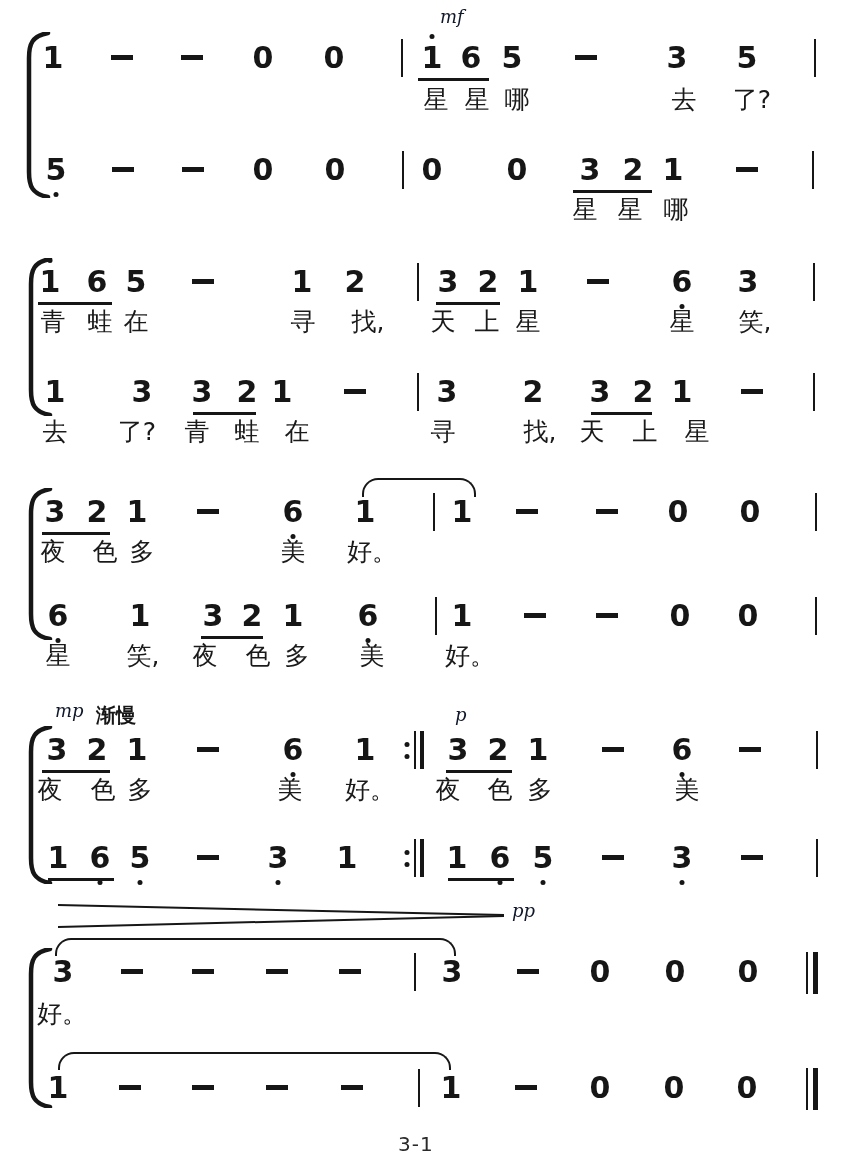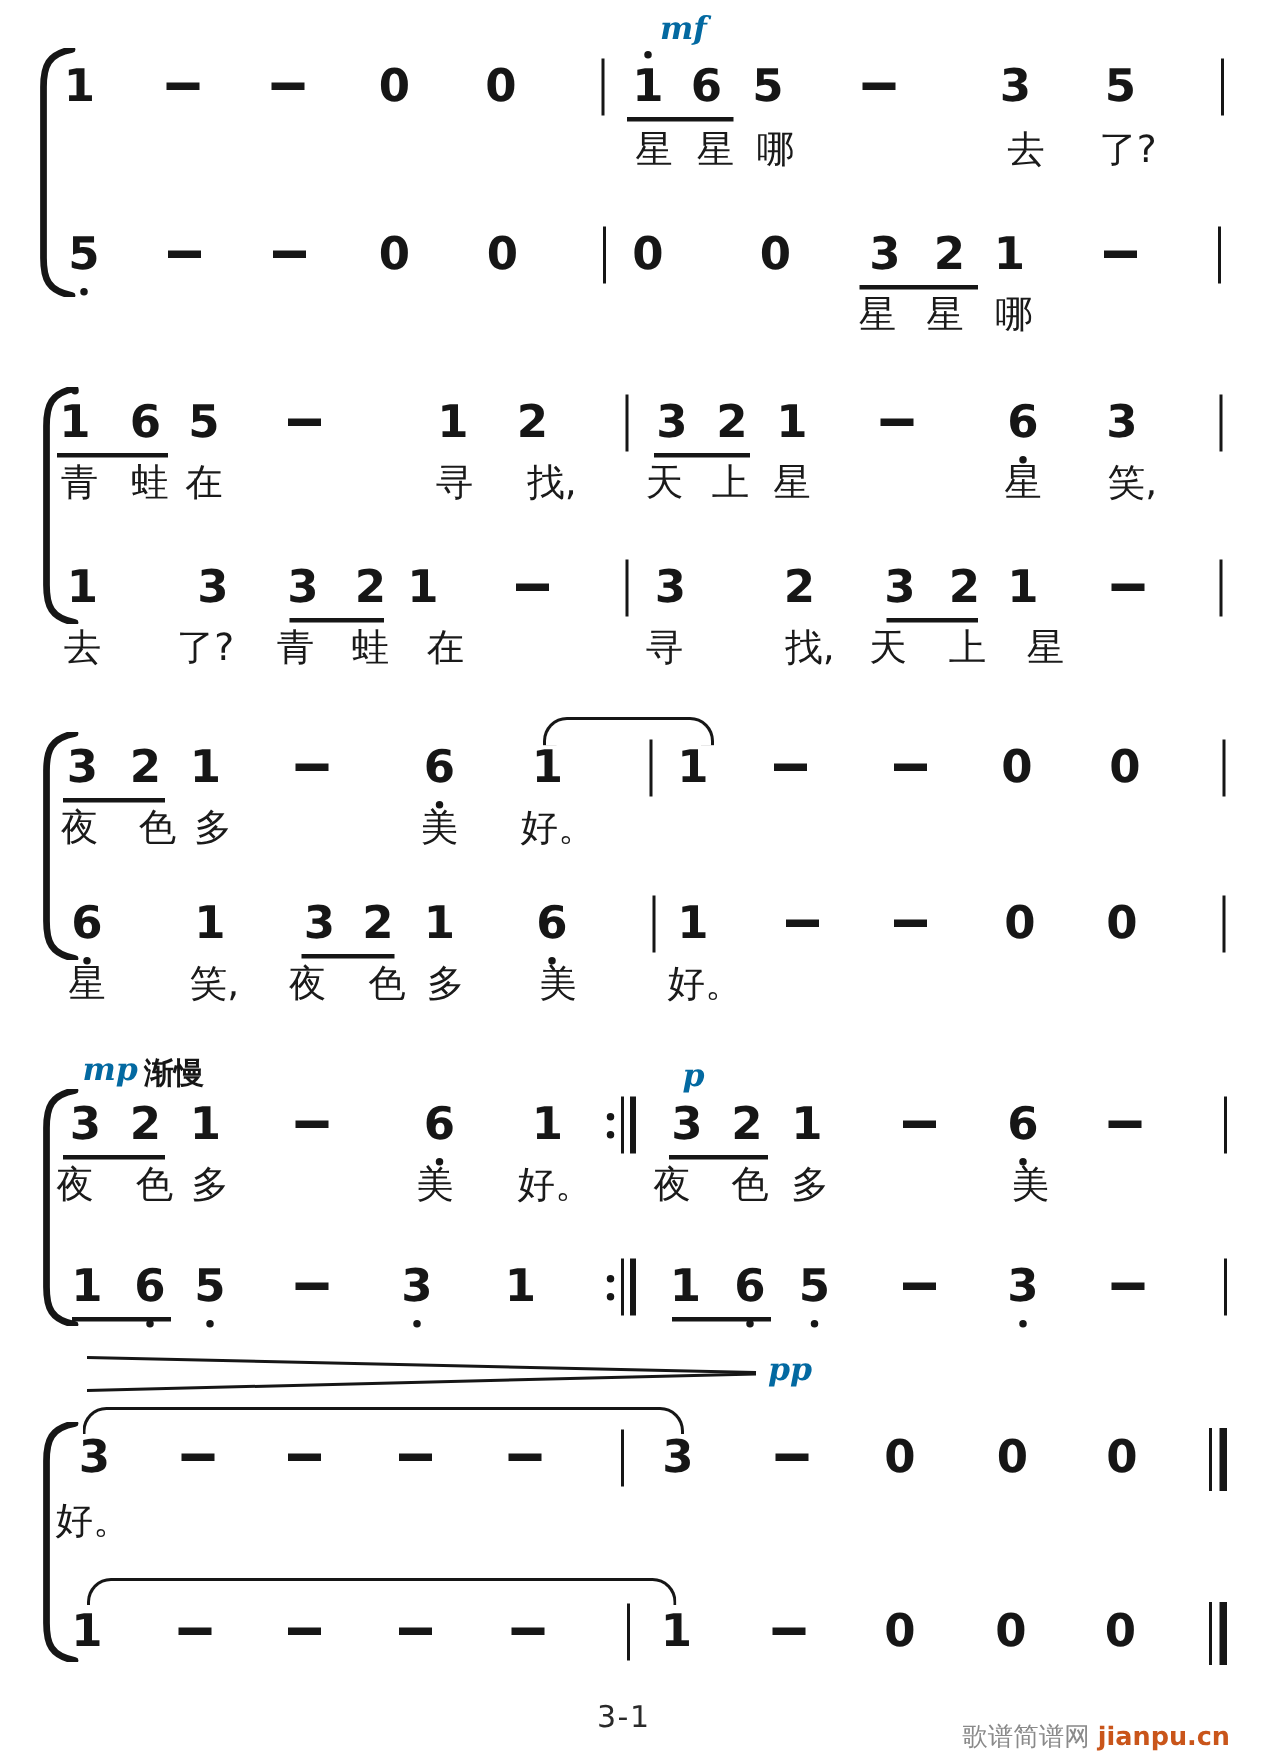--- a/index.html
+++ b/index.html
@@ -23,42 +23,41 @@
     font-size:25px;line-height:28px;color:#1a1a1a;
     font-family:"DejaVu Sans",sans-serif;
     white-space:nowrap;
   }
   .dash{position:absolute;width:22px;height:5px;background:#161616;}
   .bar{position:absolute;width:2px;height:38px;background:#161616;}
   .barthick{position:absolute;background:#161616;}
   .dot{position:absolute;width:5px;height:5px;border-radius:50%;background:#161616;transform:translateX(-50%);}
   .beam{position:absolute;height:3px;background:#161616;}
   .arc{position:absolute;border:2.5px solid #161616;border-bottom:none;border-radius:16px 16px 0 0;}
-  .dyn{position:absolute;font-family:"DejaVu Serif",serif;font-style:italic;font-weight:bold;font-size:21px;white-space:nowrap;color:#0369a1;}
+  .dyn{position:absolute;font-family:"DejaVu Serif",serif;font-style:italic;font-weight:normal;font-size:18px;white-space:nowrap;color:#0f172a;}
   .tempo{position:absolute;font-weight:bold;font-size:20px;white-space:nowrap;color:#161616;font-family:"DejaVu Sans",sans-serif;}
   .bracesvg,.hairsvg{position:absolute;}
   .footer-page{
     position:absolute;left:398px;top:1132px;
     font-size:20px;letter-spacing:1px;color:#2a2a2a;
     font-family:"DejaVu Sans",sans-serif;
   }
   .footer-site{
     position:absolute;right:28px;top:1146px;
     font-size:17px;white-space:nowrap;
     font-family:"DejaVu Sans",sans-serif;
   }
   .footer-site .site-name{color:#8a8a8a;}
   .footer-site .site-url{color:#c9551a;font-weight:bold;}
 </style>
 </head>
 <body>
 
 <div id="score">
   <div class="footer-page">3-1</div>
-  <div class="footer-site"><span class="site-name">歌谱简谱网</span> <span class="site-url">jianpu.cn</span></div>
 <svg class="bracesvg" width="40" height="166" style="left: 20px; top: 32px;">
       <path d="M28 1 C12 4 9 12 9 26 L9 140 C9 154 12 162 28 165" fill="none" stroke="#161616" stroke-width="4.5" stroke-linecap="round"></path>
     </svg>
     <div class="dyn" style="left: 440px; top: 6px;">mf</div>
     <div class="note" style="left: 53px; top: 42px;">1</div>
     <div class="dash" style="left: 111px; top: 55px;"></div>
     <div class="dash" style="left: 181px; top: 55px;"></div>
     <div class="note" style="left: 263px; top: 42px;">0</div>
     <div class="note" style="left: 334px; top: 42px;">0</div>
     <div class="bar" style="left: 401px; top: 39px;"></div>

